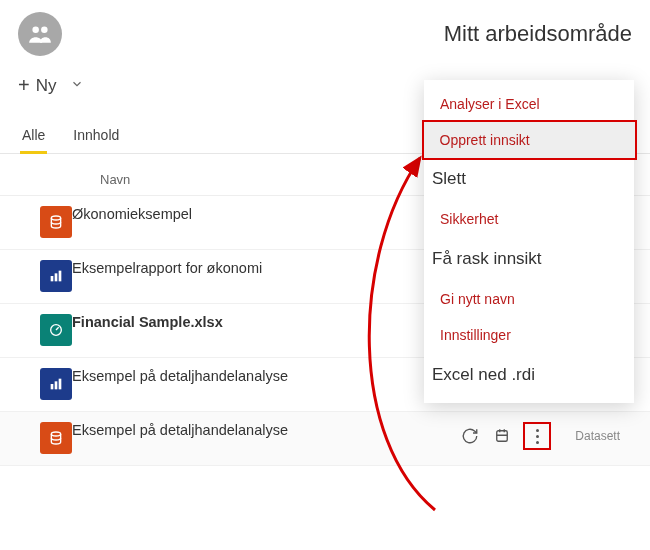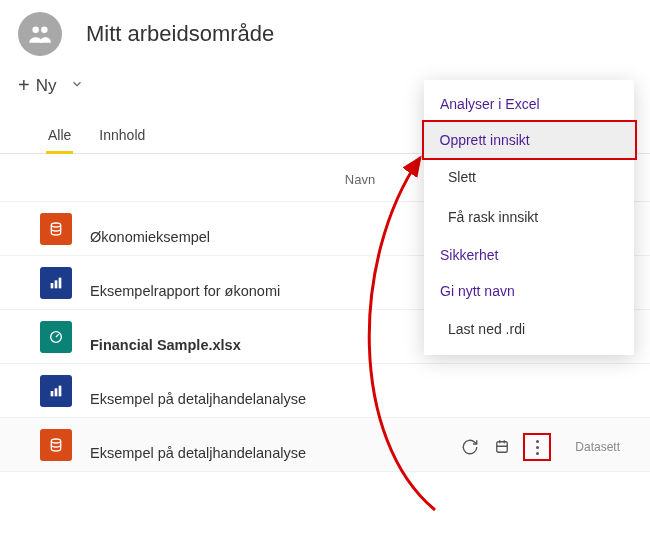--- a/index.html
+++ b/index.html
@@ -1,34 +1,34 @@
 <!DOCTYPE html>
 <html><head>
   <meta charset="utf-8">
   <style>
     * { box-sizing: border-box; margin: 0; padding: 0; font-family: "Segoe UI", -apple-system, sans-serif; }
     body { width: 650px; height: 550px; background: #fff; color: #333; position: relative; overflow: hidden; }
 
-    .header { display: flex; align-items: center; padding: 12px 18px; gap: 24px; }
+    .header { display: flex; align-items: center; padding: 12px 18px; gap: 24px; justify-content: space-between; }
     .workspace-badge { width: 44px; height: 44px; border-radius: 50%; background: #a8a8a8; display: flex; align-items: center; justify-content: center; }
     .workspace-title { font-size: 22px; font-weight: 400; color: #333; }
 
     .toolbar { display: flex; align-items: center; padding: 6px 18px 10px; gap: 6px; }
     .new-btn { display: flex; align-items: center; gap: 6px; font-size: 17px; color: #444; cursor: pointer; }
     .plus { font-size: 20px; font-weight: 300; }
     .chevron { font-size: 14px; color: #666; margin-left: 8px; }
 
-    .tabs { display: flex; gap: 24px; padding: 6px 46px 0; border-bottom: 1px solid #e6e6e6; margin-top: 8px; }
+    .tabs { display: flex; gap: 24px; padding: 6px 20px 0; border-bottom: 1px solid #e6e6e6; margin-top: 8px; }
     .tab { font-size: 14px; color: #444; padding: 6px 2px 10px; cursor: pointer; position: relative; }
     .tab.active::after { content: ""; position: absolute; left: 0; right: 0; bottom: -1px; height: 3px; background: #f2c811; }
 
-    .column-header { padding: 18px 30px 14px 100px; font-size: 13px; color: #666; border-bottom: 1px solid #eee; text-align: center; }
+    .column-header { padding: 18px 30px 8px 100px; font-size: 13px; color: #666; border-bottom: 1px solid #eee; }
 
     .list { }
-    .row { display: flex; align-items: flex-end; padding: 10px 30px 10px 40px; border-bottom: 1px solid #f0f0f0; gap: 18px; min-height: 54px; }
+    .row { display: flex; align-items: flex-start; padding: 10px 30px 10px 40px; border-bottom: 1px solid #f0f0f0; min-height: 54px; }
     .row.hovered { background: #fafafa; }
     .icon-box { width: 32px; height: 32px; border-radius: 3px; display: flex; align-items: center; justify-content: center; flex-shrink: 0; }
     .icon-orange { background: #d84b16; }
     .icon-blue { background: #1d3b8b; }
     .icon-teal { background: #0a8276; }
     .row-name { font-size: 14.5px; color: #333; flex: 1; }
     .row-name.bold { font-weight: 600; }
     .row-actions { display: flex; gap: 10px; align-items: center; }
     .action-icon { width: 22px; height: 22px; display: flex; align-items: center; justify-content: center; color: #555; cursor: pointer; }
 
@@ -36,23 +36,23 @@
     .dots { display: flex; flex-direction: column; gap: 3px; }
     .dots span { width: 3px; height: 3px; border-radius: 50%; background: #555; }
 
     .type-label { font-size: 12px; color: #888; margin-left: 14px; }
 
     .context-menu {
       position: absolute; top: 80px; right: 16px; width: 210px;
       background: #fff; box-shadow: 0 4px 20px rgba(0,0,0,.18);
       padding: 6px 0; z-index: 50;
     }
-    .menu-item { padding: 10px 16px; font-size: 14px; color: #4c1d95; cursor: pointer; }
+    .menu-item { padding: 10px 16px; font-size: 14px; color: #b91c1c; cursor: pointer; }
     .menu-item.highlighted { background: #eeeeee; border: 2.5px solid #d60000; margin: -2.5px; position: relative; z-index: 2; }
-    .menu-item.big { font-size: 14px; font-weight: 400; color: #333; padding: 12px 24px; }
+    .menu-item.big { font-size: 17px; font-weight: 400; color: #333; padding: 12px 8px; }
 
     .arrow-svg { position: absolute; top: 140px; left: 340px; width: 110px; height: 380px; z-index: 40; pointer-events: none; }
 
     
     .ws-icon, .db-icon, .chart-icon, .gauge-icon { display:block; }
   </style>
 </head>
 <body>
 
 <div class="header">
@@ -163,24 +163,25 @@
       <div class="type-label">Datasett</div>
     </div>
   </div>
 
 </div>
 
 <div class="context-menu">
   <div class="menu-item">Analyser i Excel</div>
   <div class="menu-item highlighted">Opprett innsikt</div>
   <div class="menu-item big">Slett</div>
+  <div class="menu-item">Sikkerhet</div>
   <div class="menu-item big">Få rask innsikt</div>
-  <div class="menu-item">Sikkerhet</div>
   <div class="menu-item">Gi nytt navn</div>
-  <div class="menu-item big">Last ned .rdi</div>
+  <div class="menu-item">Innstillinger</div>
+  <div class="menu-item big">Excel ned .rdi</div>
 </div>
 
 <svg class="arrow-svg" viewBox="0 0 110 380">
   <defs>
     <marker id="ah" markerWidth="10" markerHeight="10" refX="6" refY="3" orient="auto">
       <path d="M0,0 L7,3 L0,6 Z" fill="#d60000"></path>
     </marker>
   </defs>
   <path d="M 95 370 C 10 300, 10 120, 80 18" stroke="#d60000" stroke-width="3" fill="none" marker-end="url(#ah)"></path>
 </svg>

